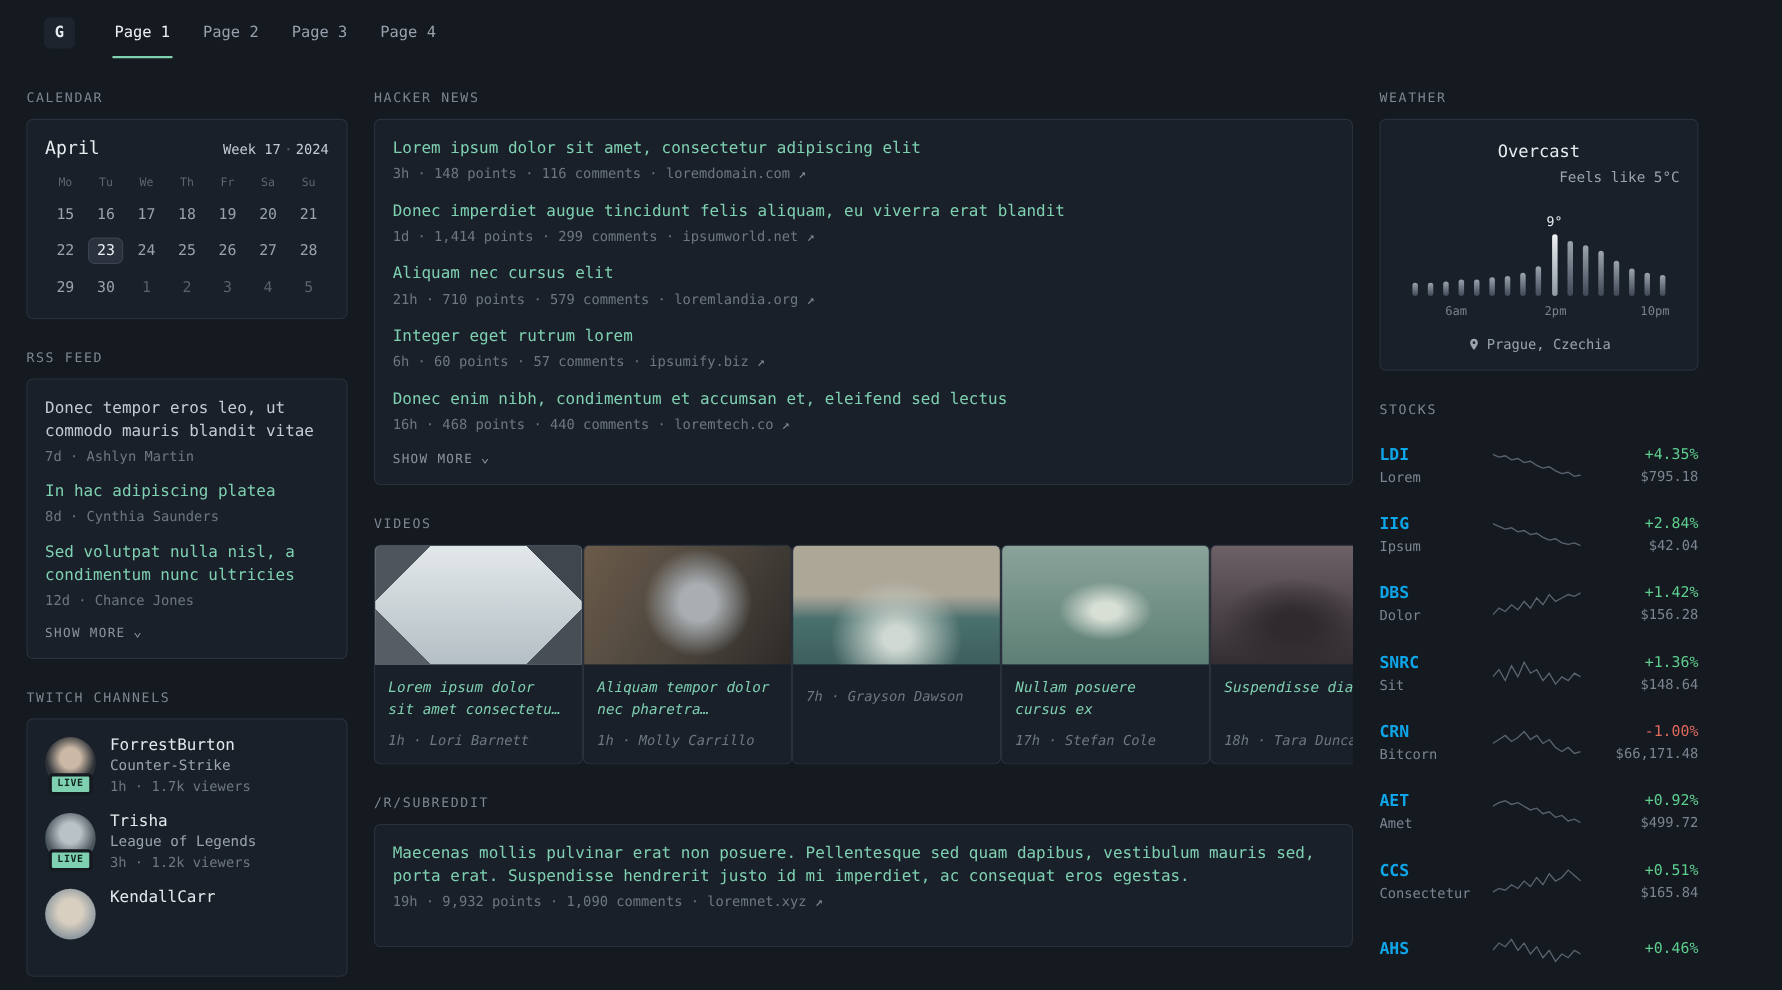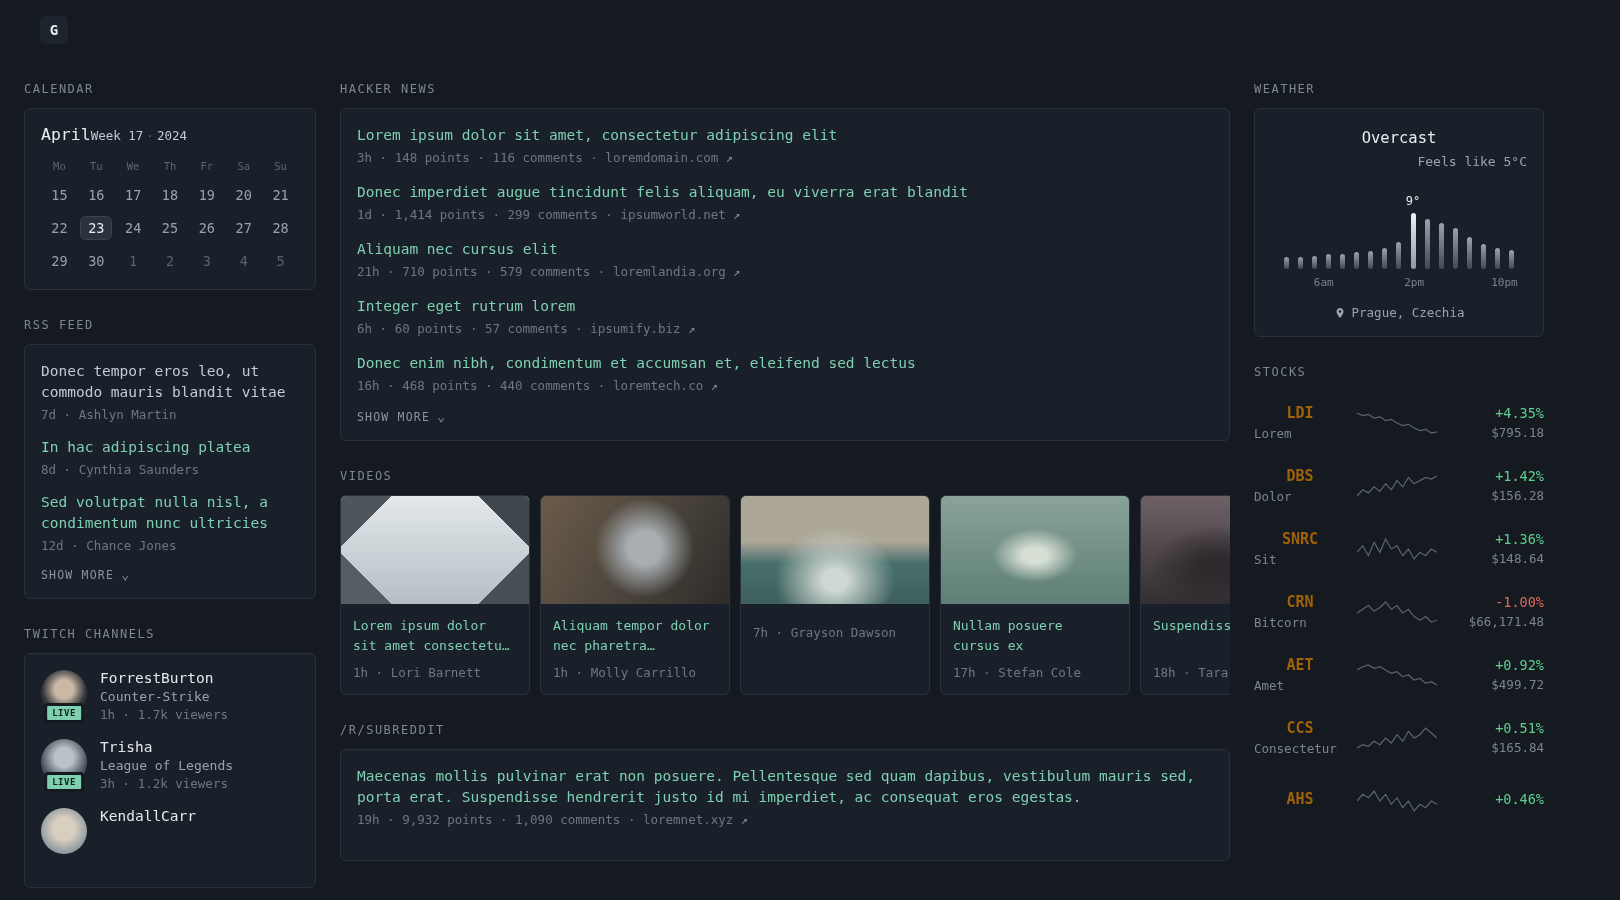--- a/index.html
+++ b/index.html
@@ -23,21 +23,21 @@
   
   .layout{display:flex;gap:24px;padding:22px 24px 0 24px;align-items:flex-start;}
   .col-left{width:292px;flex:none;}
   .col-mid{width:890px;flex:none;}
   .col-right{width:290px;flex:none;}
   .widget{margin-bottom:28px;}
   .widget-label{font-size:12px;letter-spacing:1.5px;color:#7d8691;margin-bottom:12px;}
   .card{background:var(--card);border:1px solid var(--border);border-radius:6px;padding:16px;}
 
   
-  .cal-head{display:flex;align-items:baseline;margin-bottom:14px;}
+  .cal-head{display:flex;justify-content:space-between;align-items:baseline;margin-bottom:14px;}
   .cal-month{font-size:16.5px;color:#e8ecef;}
   .cal-week{font-size:12.5px;color:#c3cad2;}
   .cal-week .dot{color:#5c6570;padding:0 3px;}
   .cal-grid{display:grid;grid-template-columns:repeat(7,1fr);row-gap:9px;text-align:center;}
   .cal-wd{font-size:10.5px;color:#5c6570;line-height:16px;}
   .cal-day{font-size:13.5px;color:#99a2ad;line-height:24px;}
   .cal-day.selected{width:32px;justify-self:center;background:#2b323e;border:1px solid #3a4350;border-radius:6px;color:#e9edf0;line-height:22px;}
   .cal-day.muted{color:#59616c;}
 
   
@@ -63,21 +63,21 @@
   .tw-meta{font-size:12.5px;color:var(--text-muted);margin-top:3px;}
 
   
   .hn-item{margin-bottom:17px;}
   .hn-title{font-size:14.5px;color:var(--accent);line-height:1.45;display:block;text-decoration:none;}
   .hn-meta{font-size:12.5px;color:var(--text-muted);margin-top:4px;}
   .hn-meta .domain{color:var(--text-muted);}
   .ext{font-size:12px;color:#8b939e;}
 
   
-  .video-row{display:flex;gap:10px;overflow:hidden;}
+  .video-row{display:flex;gap:0;overflow:hidden;font-style:italic;}
   .video-card{width:190px;flex:none;background:var(--card);border:1px solid var(--border);border-radius:6px;overflow:hidden;}
   .thumb{width:100%;height:108px;}
   .thumb-1{background:
       linear-gradient(135deg,#4e555c 0 17%,transparent 17%),
       linear-gradient(225deg,#3f464d 0 17%,transparent 17%),
       linear-gradient(45deg,#565d64 0 17%,transparent 17%),
       linear-gradient(315deg,#474e55 0 17%,transparent 17%),
       linear-gradient(#e3e8ea,#b4bfc5);}
   .thumb-2{background:
       radial-gradient(circle at 55% 48%,#a8aeb2 0 14%,transparent 42%),
@@ -104,35 +104,49 @@
   .wcol i{display:block;width:5px;border-radius:3px;background:linear-gradient(180deg,#9aa3ae,#3f4854);}
   .wcol.current i{background:linear-gradient(180deg,#f0f3f5,#8d97a2);}
   .wtemp{font-size:12px;color:#e8ecef;margin-bottom:5px;white-space:nowrap;}
   .weather-axis{position:relative;height:15px;margin-top:7px;}
   .weather-axis span{position:absolute;transform:translateX(-50%);font-size:11px;color:#78818d;white-space:nowrap;text-align:center;}
   .w-loc{display:flex;align-items:center;justify-content:center;gap:6px;margin-top:14px;font-size:12.5px;color:#9aa3ae;}
 
   
   .stock-row{display:flex;align-items:center;height:63px;}
   .stock-left{width:92px;flex:none;}
-  .sym{font-size:15px;font-weight:bold;color:#a16207;text-align:center;}
+  .sym{font-size:15px;font-weight:bold;color:#0ea5e9;}
   .sname{font-size:12.5px;color:#7b8490;margin-top:4px;}
   .stock-mid{flex:1;display:flex;justify-content:center;}
   .spark{width:80px;height:26px;}
   .stock-right{width:96px;flex:none;text-align:right;}
   .chg{font-size:13.5px;}
   .chg.up{color:var(--positive);}
   .chg.down{color:var(--negative);}
   .price{font-size:12.5px;color:#7b8490;margin-top:4px;}
 </style>
 </head>
 <body>
 
 <header class="topbar">
   <div class="logo">G</div>
+  <nav class="tabs">
+    <div class="tab active">
+        <span>Page 1</span>
+      </div>
+    <div class="tab">
+        <span>Page 2</span>
+      </div>
+    <div class="tab">
+        <span>Page 3</span>
+      </div>
+    <div class="tab">
+        <span>Page 4</span>
+      </div>
+  </nav>
 </header>
 
 <div class="layout">
 
   <div class="col-left">
 
     <section class="widget">
       <div class="widget-label">CALENDAR</div>
       <div class="card">
         <div class="cal-head">
@@ -405,20 +419,35 @@
               <svg class="spark" viewBox="0 0 80 26">
                 <polyline points="0.0,3.0 5.7,5.5 11.4,4.3 17.1,8.0 22.9,6.8 28.6,10.5 34.3,9.3 40.0,13.0 45.7,15.5 51.4,14.3 57.1,18.0 62.9,20.5 68.6,19.3 74.3,23.0 80.0,21.8" fill="none" stroke="#5b636f" stroke-width="1.2"></polyline>
               </svg>
             </div>
           <div class="stock-right">
               <div class="chg up">+4.35%</div>
               <div class="price">$795.18</div>
             </div>
         </div>
 
+        <div class="stock-row">
+          <div class="stock-left">
+              <div class="sym">IIG</div>
+              <div class="sname">Ipsum</div>
+            </div>
+          <div class="stock-mid">
+              <svg class="spark" viewBox="0 0 80 26">
+                <polyline points="0.0,3.0 5.7,5.5 11.4,8.0 17.1,6.8 22.9,10.5 28.6,9.3 34.3,13.0 40.0,11.8 45.7,15.5 51.4,18.0 57.1,16.8 62.9,20.5 68.6,21.8 74.3,20.5 80.0,23.0" fill="none" stroke="#5b636f" stroke-width="1.2"></polyline>
+              </svg>
+            </div>
+          <div class="stock-right">
+              <div class="chg up">+2.84%</div>
+              <div class="price">$42.04</div>
+            </div>
+        </div>
 
         <div class="stock-row">
           <div class="stock-left">
               <div class="sym">DBS</div>
               <div class="sname">Dolor</div>
             </div>
           <div class="stock-mid">
               <svg class="spark" viewBox="0 0 80 26">
                 <polyline points="0.0,23.0 5.7,16.8 11.4,19.9 17.1,13.8 22.9,18.4 28.6,10.7 34.3,16.8 40.0,7.6 45.7,13.8 51.4,4.5 57.1,10.7 62.9,7.6 68.6,4.5 74.3,6.1 80.0,3.0" fill="none" stroke="#5b636f" stroke-width="1.2"></polyline>
               </svg>

